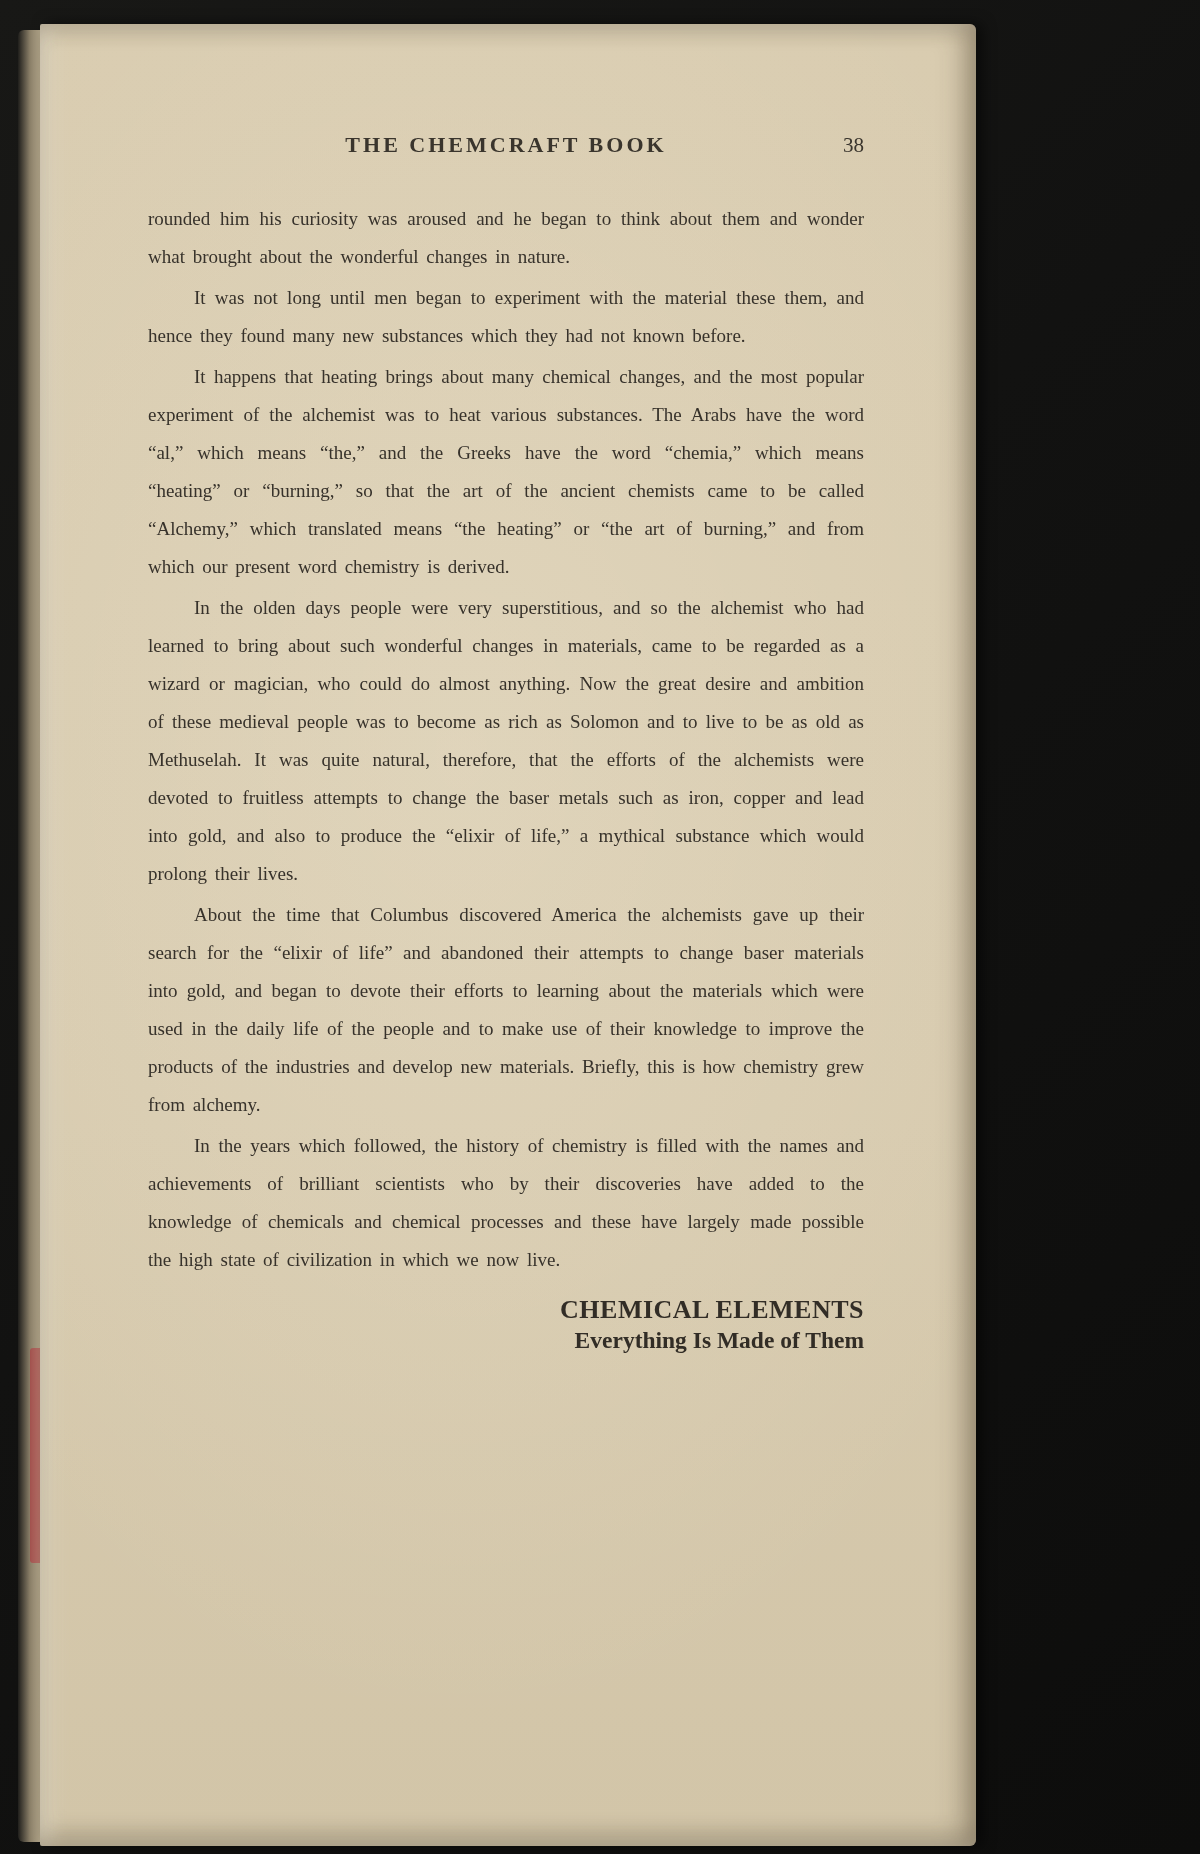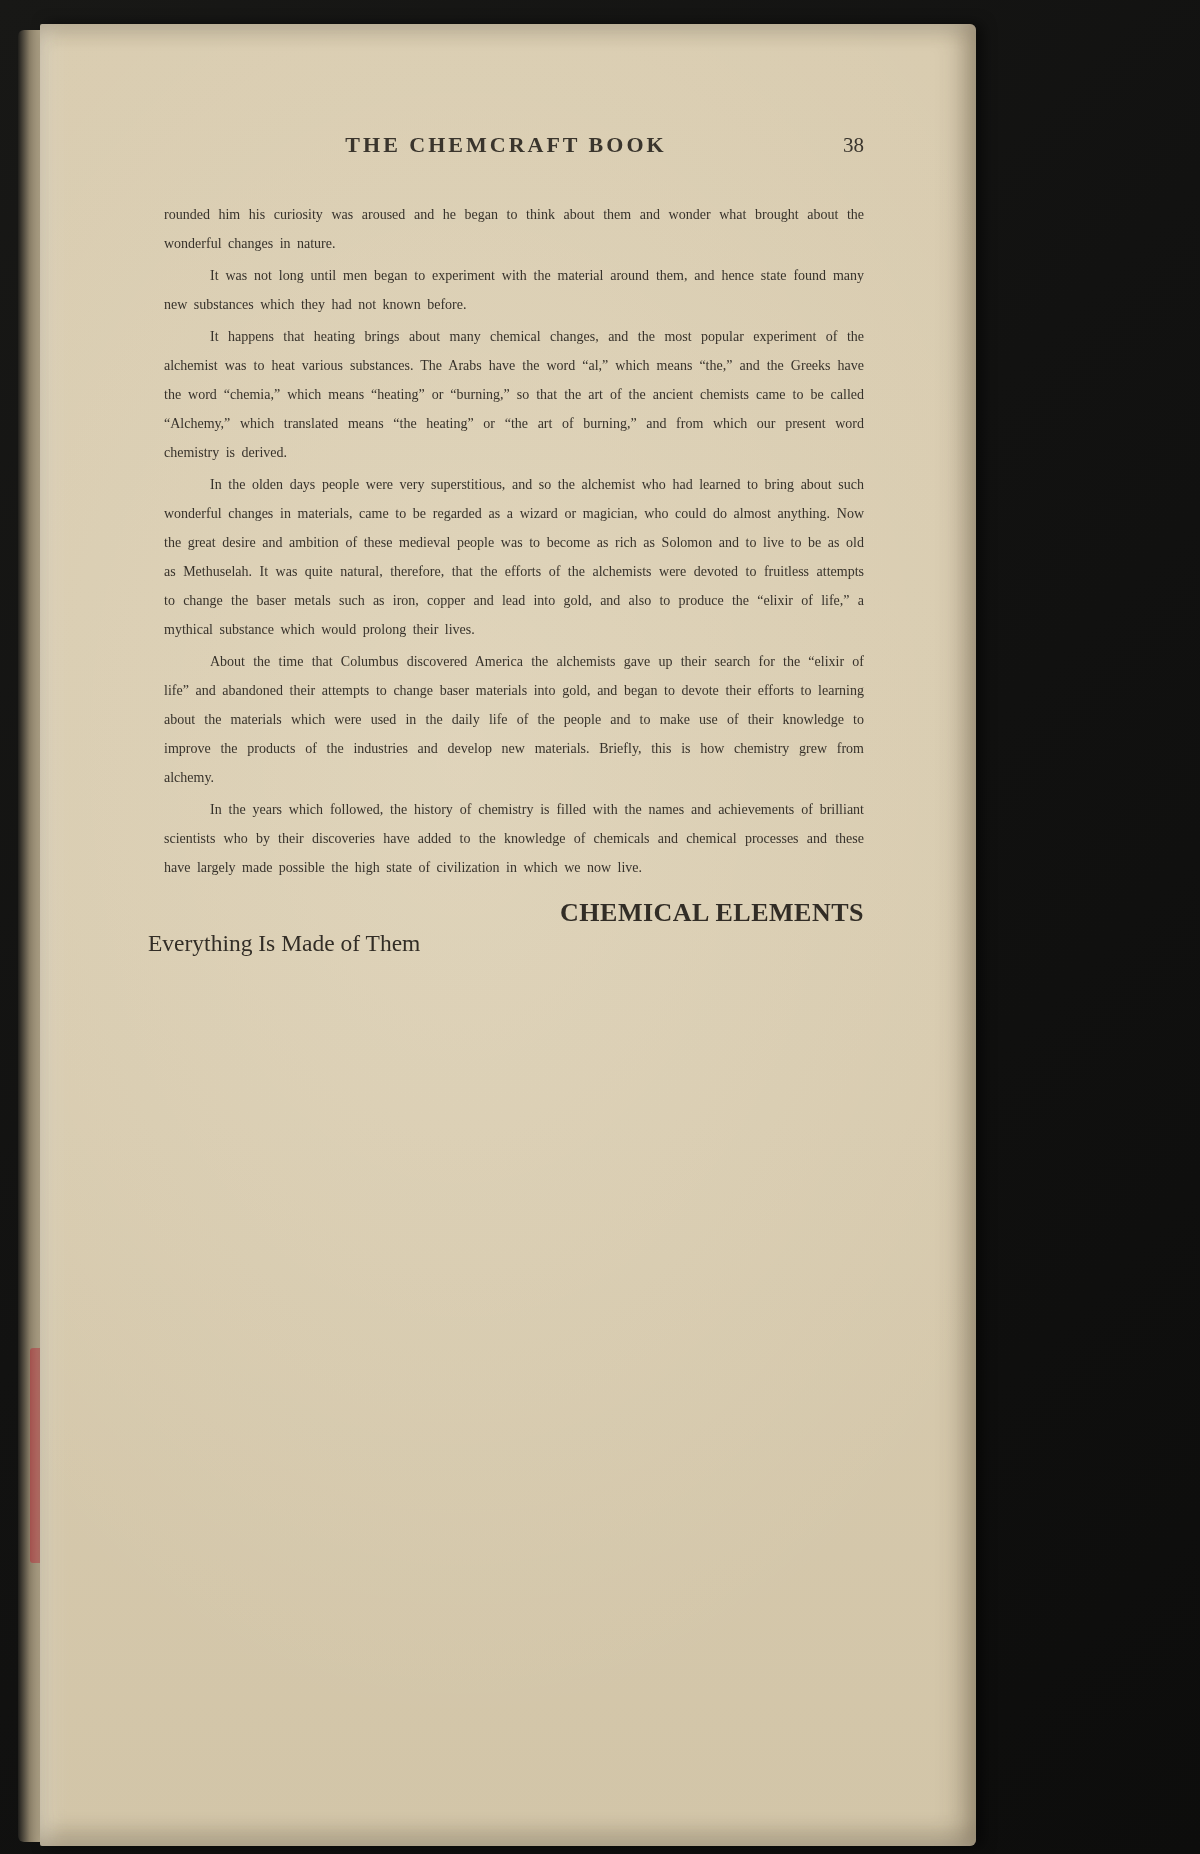--- a/index.html
+++ b/index.html
@@ -74,43 +74,43 @@
     color: #3a352d;
     padding-left: 86px; 
   }
   .running-head .pagenum {
     width: 86px;
     text-align: right;
     font-size: 21px;
     color: #3a352d;
   }
   article p {
-    margin: 0 0 3px 16px;
-    font-size: 14px;
-    line-height: 29px;
+    margin: 0 0 3px 0;
+    font-size: 19px;
+    line-height: 38px;
     text-align: justify;
     word-spacing: 3px;
     color: #37322b;
   }
   article p.indent {
     text-indent: 46px;
   }
   h2.section-heading {
     margin: 16px 0 2px 0;
     text-align: right;
     font-size: 26px;
     font-weight: 700;
     letter-spacing: 0.5px;
     color: #322d26;
   }
   h3.section-subheading {
     margin: 0 0 26px 0;
-    text-align: left;
+    text-align: right;
     font-size: 23.5px;
-    font-weight: 400;
+    font-weight: 700;
     color: #322d26;
   }
 </style>
 </head>
 <body>
 
 <div class="stage">
 
   <div class="page-edge-stack"></div>
   <div class="page-edge-red"></div>
@@ -118,21 +118,21 @@
   <div class="paper">
     <div class="content">
 
       <div class="running-head">
         <div class="title">THE CHEMCRAFT BOOK</div>
         <div class="pagenum">38</div>
       </div>
 
       <article>
         <p>rounded him his curiosity was aroused and he began to think about them and wonder what brought about the wonderful changes in nature.</p>
-        <p class="indent">It was not long until men began to experiment with the material around them, and hence state found many new substances which they had not known before.</p>
+        <p class="indent">It was not long until men began to experiment with the material these them, and hence they found many new substances which they had not known before.</p>
         <p class="indent">It happens that heating brings about many chemical changes, and the most popular experiment of the alchemist was to heat various substances.  The Arabs have the word “al,” which means “the,” and the Greeks have the word “chemia,” which means “heating” or “burning,” so that the art of the ancient chemists came to be called “Alchemy,” which translated means “the heating” or “the art of burning,” and from which our present word chemistry is derived.</p>
         <p class="indent">In the olden days people were very superstitious, and so the alchemist who had learned to bring about such wonderful changes in materials, came to be regarded as a wizard or magician, who could do almost anything.  Now the great desire and ambition of these medieval people was to become as rich as Solomon and to live to be as old as Methuselah.  It was quite natural, therefore, that the efforts of the alchemists were devoted to fruitless attempts to change the baser metals such as iron, copper and lead into gold, and also to produce the “elixir of life,” a mythical substance which would prolong their lives.</p>
         <p class="indent">About the time that Columbus discovered America the alchemists gave up their search for the “elixir of life” and abandoned their attempts to change baser materials into gold, and began to devote their efforts to learning about the materials which were used in the daily life of the people and to make use of their knowledge to improve the products of the industries and develop new materials.  Briefly, this is how chemistry grew from alchemy.</p>
         <p class="indent">In the years which followed, the history of chemistry is filled with the names and achievements of brilliant scientists who by their discoveries have added to the knowledge of chemicals and chemical processes and these have largely made possible the high state of civilization in which we now live.</p>
 
         <h2 class="section-heading">CHEMICAL ELEMENTS</h2>
         <h3 class="section-subheading">Everything Is Made of Them</h3>
 
       </article>
 

